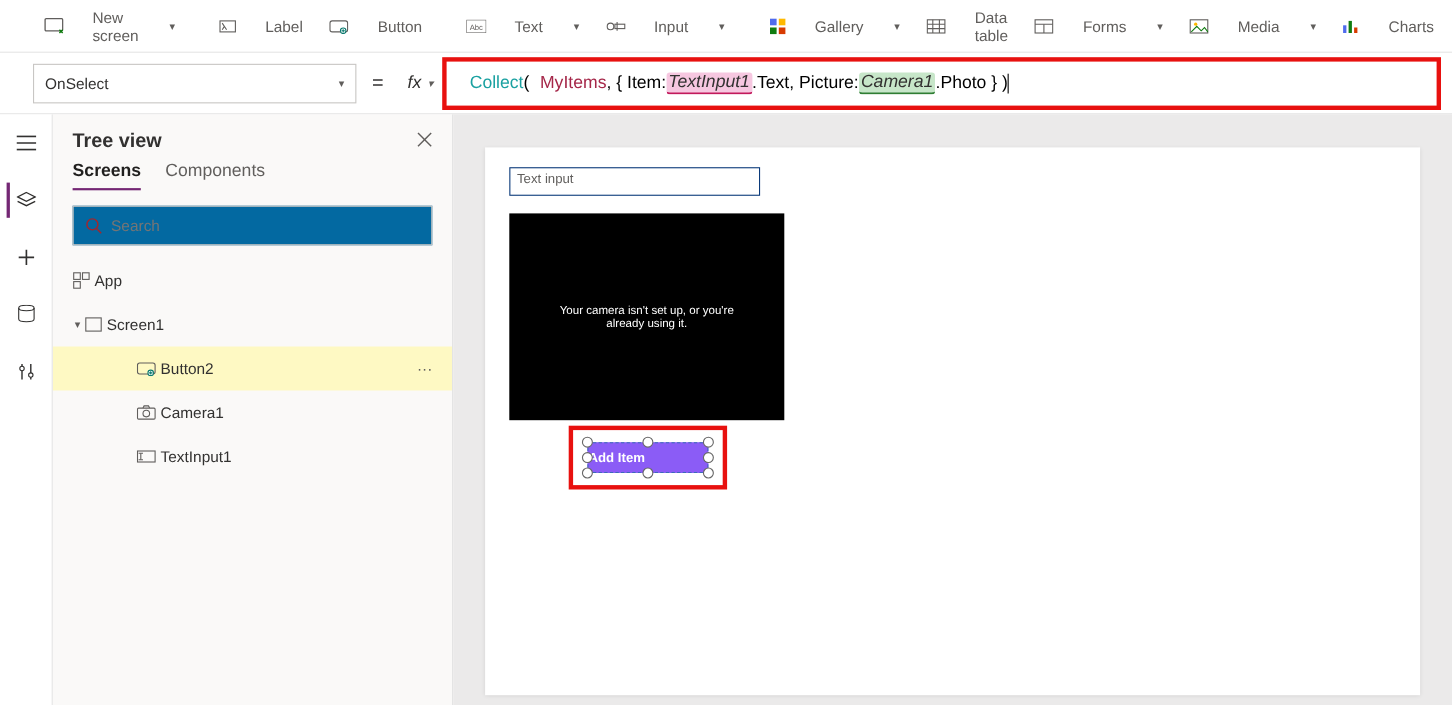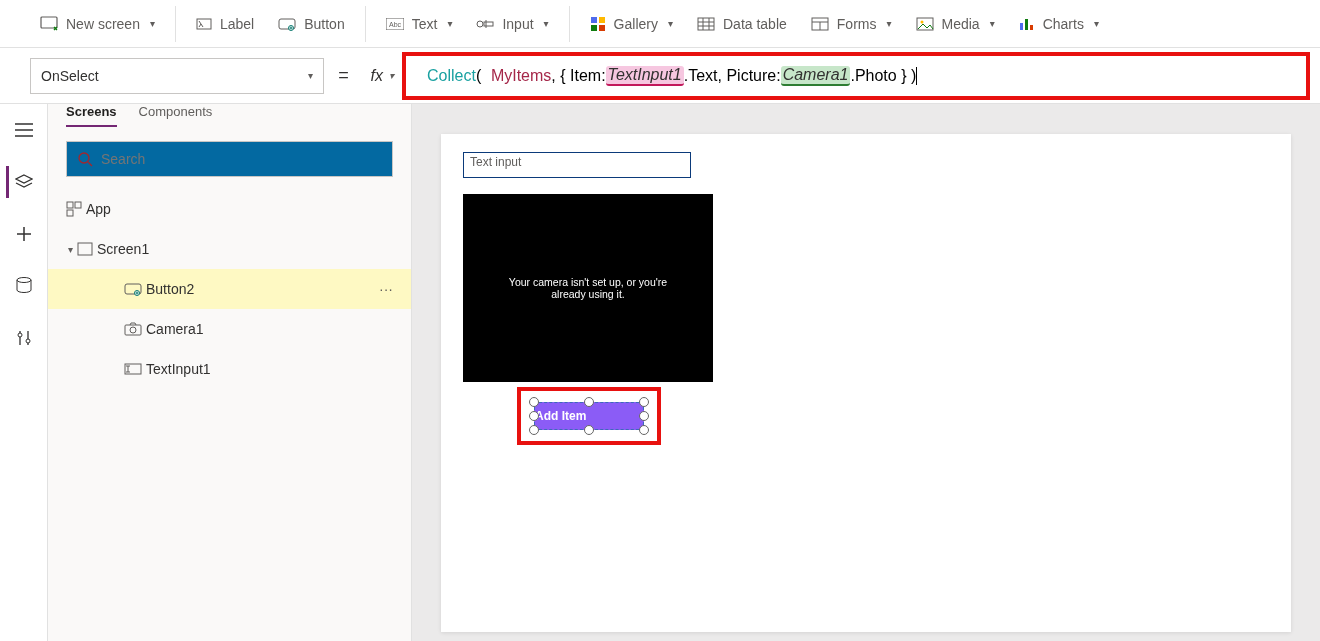--- a/index.html
+++ b/index.html
@@ -1,20 +1,20 @@
 <!DOCTYPE html>
 <html><head>
 <meta charset="utf-8">
 <style>
 * { box-sizing: border-box; margin: 0; padding: 0; font-family: "Segoe UI", Arial, sans-serif; }
 body { background: #fff; width: 1320px; height: 641px; overflow: hidden; }
 
 .ribbon { height: 48px; border-bottom: 1px solid #e1e1e1; display: flex; align-items: center; background: #fff; }
 .ribbon-sep { width: 1px; height: 36px; background: #e1e1e1; margin: 0 8px; }
-.ribbon-btn { display: flex; align-items: center; gap: 8px; padding: 0 12px; height: 48px; color: #605e5c; font-size: 14px; cursor: pointer; }
+.ribbon-btn { display: flex; align-items: center; gap: 26px; padding: 0 12px; height: 48px; color: #605e5c; font-size: 14px; cursor: pointer; }
 .chev { font-size: 10px; color: #605e5c; margin-left: 2px; }
 
 .formula-row { height: 56px; display: flex; align-items: center; border-bottom: 1px solid #e1e1e1; background: #fff; }
 .prop-select { margin-left: 30px; width: 294px; height: 36px; border: 1px solid #c8c6c4; display: flex; align-items: center; padding: 0 10px; justify-content: space-between; font-size: 14px; color: #323130; }
 .eq { margin: 0 14px; font-size: 18px; font-style: italic; color: #323130; }
 .fx-btn { display: flex; align-items: center; gap: 4px; padding: 0 8px; font-style: italic; font-size: 16px; color: #323130; }
 .formula-box { flex: 1; height: 48px; border: 4px solid #e8110f; margin-right: 10px; display: flex; align-items: center; padding: 0 21px; font-family: Consolas, monospace; font-size: 16px; }
 .formula-box .t-func { color: #1aa1a1; }
 .formula-box .t-coll { color: #a52749; }
 .formula-box .t-hl1 { background: #f6c7e0; font-style: italic; color: #323130; border-radius: 3px; border-bottom: 2px solid #c2185b; padding: 0 2px;}
@@ -24,21 +24,21 @@
 .main { display: flex; height: calc(641px - 48px - 56px); }
 .leftbar { width: 48px; border-right: 1px solid #e1e1e1; display: flex; flex-direction: column; align-items: center; padding-top: 10px; gap: 20px; background: #fff; }
 .leftbar-item { width: 32px; height: 32px; display: flex; align-items: center; justify-content: center; color: #323130; cursor: pointer; position: relative; }
 .leftbar-item.active { border-left: 3px solid #742774; margin-left: -3px; }
 
 .treepanel { width: 364px; border-right: 1px solid #e1e1e1; background: #faf9f8; display: flex; flex-direction: column; }
 .tree-header { display: flex; justify-content: space-between; align-items: center; padding: 14px 18px 8px 18px; }
 .tree-title { font-size: 18px; font-weight: 600; color: #323130; }
 .tree-close { font-size: 14px; color: #605e5c; cursor: pointer; }
 .tree-tabs { display: flex; gap: 22px; padding: 0 18px 8px 18px; }
-.tree-tab { font-size: 13px; padding-bottom: 6px; cursor: pointer; text-align: right; }
+.tree-tab { font-size: 16px; padding-bottom: 6px; cursor: pointer; text-align: right; }
 .tree-tab.active { font-weight: 600; border-bottom: 2px solid #742774; color: #201f1e; }
 .tree-tab.inactive { color: #605e5c; }
 .search-wrap { padding: 6px 18px 12px 18px; }
 .search-box { width: 100%; height: 36px; border: 1px solid #c8c6c4; display: flex; align-items: center; padding: 0 10px; gap: 8px; background:#0369a1;}
 .search-box input { border: none; outline: none; flex: 1; font-size: 14px; background: transparent; }
 .tree-list { flex: 1; overflow: auto; }
 .tree-item { display: flex; align-items: center; height: 40px; padding-left: 18px; gap: 4px; font-size: 14px; color: #323130; cursor: pointer; }
 .tree-item.indent1 { padding-left: 18px; }
 .tree-item.indent3 { padding-left: 76px; }
 .tree-item.selected { background: #fef9c3; }
@@ -201,20 +201,29 @@
       <svg width="16" height="18" viewBox="0 0 16 18">
           <line x1="4" y1="2" x2="4" y2="16" stroke="#323130" stroke-width="1.3"></line>
           <circle cx="4" cy="6" r="2" fill="#fff" stroke="#323130"></circle>
           <line x1="12" y1="2" x2="12" y2="16" stroke="#323130" stroke-width="1.3"></line>
           <circle cx="12" cy="12" r="2" fill="#fff" stroke="#323130"></circle>
         </svg>
     </div>
   </div>
 
   <div class="treepanel">
+    <div class="tree-header">
+      <div class="tree-title">Tree view</div>
+      <div class="tree-close">
+        <svg width="14" height="14" viewBox="0 0 14 14">
+            <line x1="1" y1="1" x2="13" y2="13" stroke="#605e5c" stroke-width="1.3"></line>
+            <line x1="13" y1="1" x2="1" y2="13" stroke="#605e5c" stroke-width="1.3"></line>
+          </svg>
+      </div>
+    </div>
     <div class="tree-tabs">
       <div class="tree-tab active">Screens</div>
       <div class="tree-tab inactive">Components</div>
     </div>
     <div class="search-wrap">
       <div class="search-box">
         <svg width="16" height="16" viewBox="0 0 16 16">
             <circle cx="7" cy="7" r="5" fill="none" stroke="#a4262c" stroke-width="1.3"></circle>
             <line x1="11" y1="11" x2="15" y2="15" stroke="#a4262c" stroke-width="1.3"></line>
           </svg>

